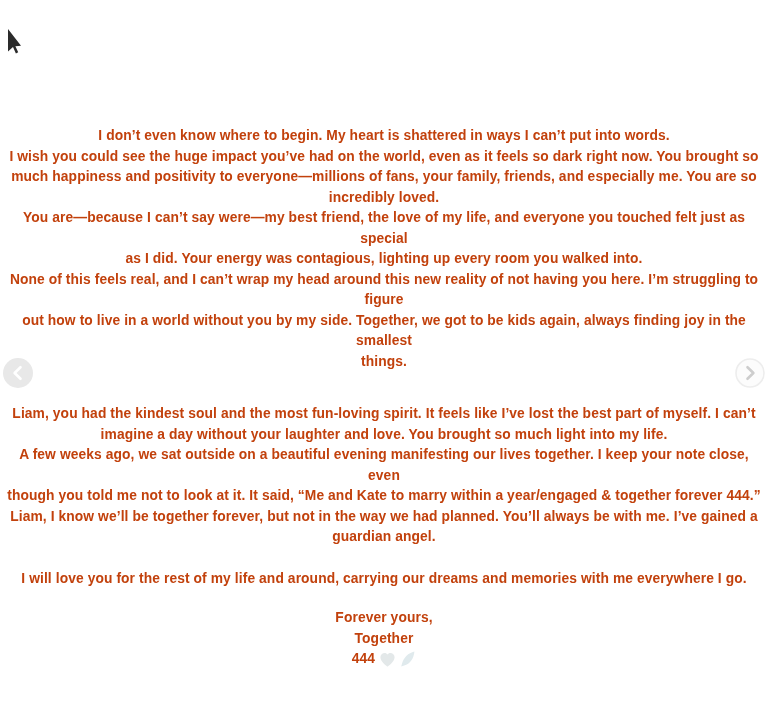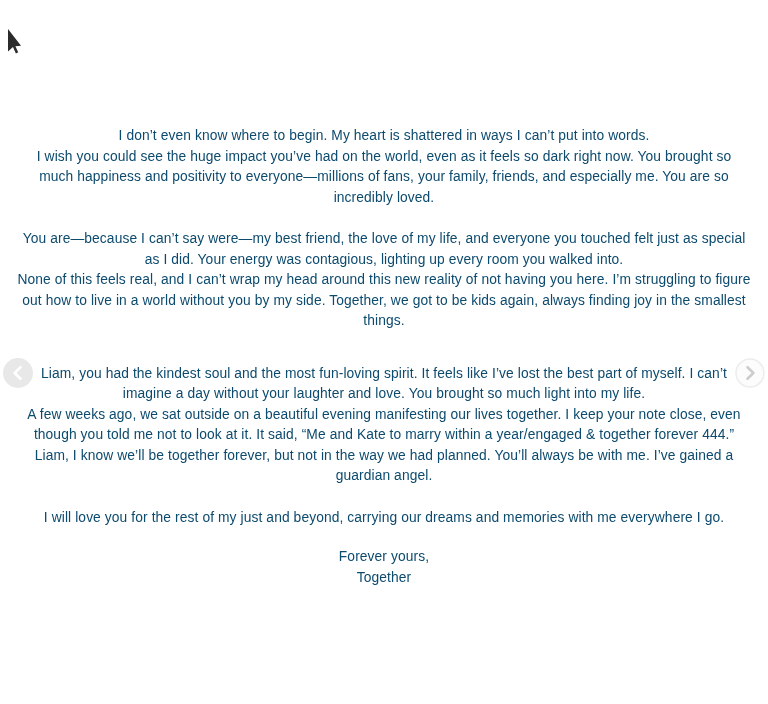--- a/index.html
+++ b/index.html
@@ -16,30 +16,31 @@
     font-family: "Liberation Sans", sans-serif;
   }
   .letter {
     position: absolute;
     left: 0;
     top: 0;
     width: 768px;
     padding: 126px 2px 0 2px;
     box-sizing: border-box;
     text-align: center;
-    color: #0c4a6e;
+    color: #c2410c;
     font-size: 13.8px;
     line-height: 20.5px;
     letter-spacing: 0.1px;
+    font-weight: bold;
   }
   .letter p {
     margin: 0;
     white-space: pre-line;
   }
-  .letter p.p2 { margin-top: 21px; }
+  .letter p.p2 { }
   .letter p.p3 { margin-top: 32px; }
   .letter p.p4 { margin-top: 21px; }
   .letter p.closing { margin-top: 19px; }
   .sign-row {
     display: flex;
     align-items: center;
     justify-content: center;
     gap: 4px;
     line-height: 20.5px;
     height: 20.5px;
@@ -84,23 +85,36 @@
 as I did. Your energy was contagious, lighting up every room you walked into.
 None of this feels real, and I can’t wrap my head around this new reality of not having you here. I’m struggling to figure
 out how to live in a world without you by my side. Together, we got to be kids again, always finding joy in the smallest
 things.</p>
   <p class="p3">Liam, you had the kindest soul and the most fun-loving spirit. It feels like I’ve lost the best part of myself. I can’t
 imagine a day without your laughter and love. You brought so much light into my life.
 A few weeks ago, we sat outside on a beautiful evening manifesting our lives together. I keep your note close, even
 though you told me not to look at it. It said, “Me and Kate to marry within a year/engaged &amp; together forever 444.”
 Liam, I know we’ll be together forever, but not in the way we had planned. You’ll always be with me. I’ve gained a
 guardian angel.</p>
-  <p class="p4">I will love you for the rest of my just and beyond, carrying our dreams and memories with me everywhere I go.</p>
+  <p class="p4">I will love you for the rest of my life and around, carrying our dreams and memories with me everywhere I go.</p>
   <p class="closing">Forever yours,
 Together</p>
+  <div class="sign-row">
+    <span>444</span>
+    <span class="icon">
+      <svg width="17" height="17" viewBox="0 0 17 17">
+        <path d="M8.5 15.6 C8.5 15.6 1.4 11 1.4 6.2 C1.4 3.7 3.4 1.9 5.6 1.9 C6.9 1.9 8 2.6 8.5 3.6 C9 2.6 10.1 1.9 11.4 1.9 C13.6 1.9 15.6 3.7 15.6 6.2 C15.6 11 8.5 15.6 8.5 15.6 Z" fill="#e3e8e9"></path>
+      </svg>
+    </span>
+    <span class="icon">
+      <svg width="16" height="18" viewBox="0 0 16 18" style="transform: rotate(6deg);">
+        <path d="M13.6 0.8 C7.6 2.9 3.6 7.9 2.6 13.9 L2 17.2 L4.9 15.9 C10.6 13.5 13.7 8 13.6 0.8 Z" fill="#e0eaed"></path>
+      </svg>
+    </span>
+  </div>
 </div>
 
 <button class="nav-btn prev">
   <svg width="34" height="34" viewBox="0 0 34 34">
     <circle cx="17" cy="17" r="15" fill="#e8e8e8"></circle>
     <polyline points="19.5,11.2 13.6,17 19.5,22.8" fill="none" stroke-width="2.6" stroke-linecap="round" stroke-linejoin="round" stroke="#ffffff"></polyline>
   </svg>
 </button>
 
 <button class="nav-btn next">

